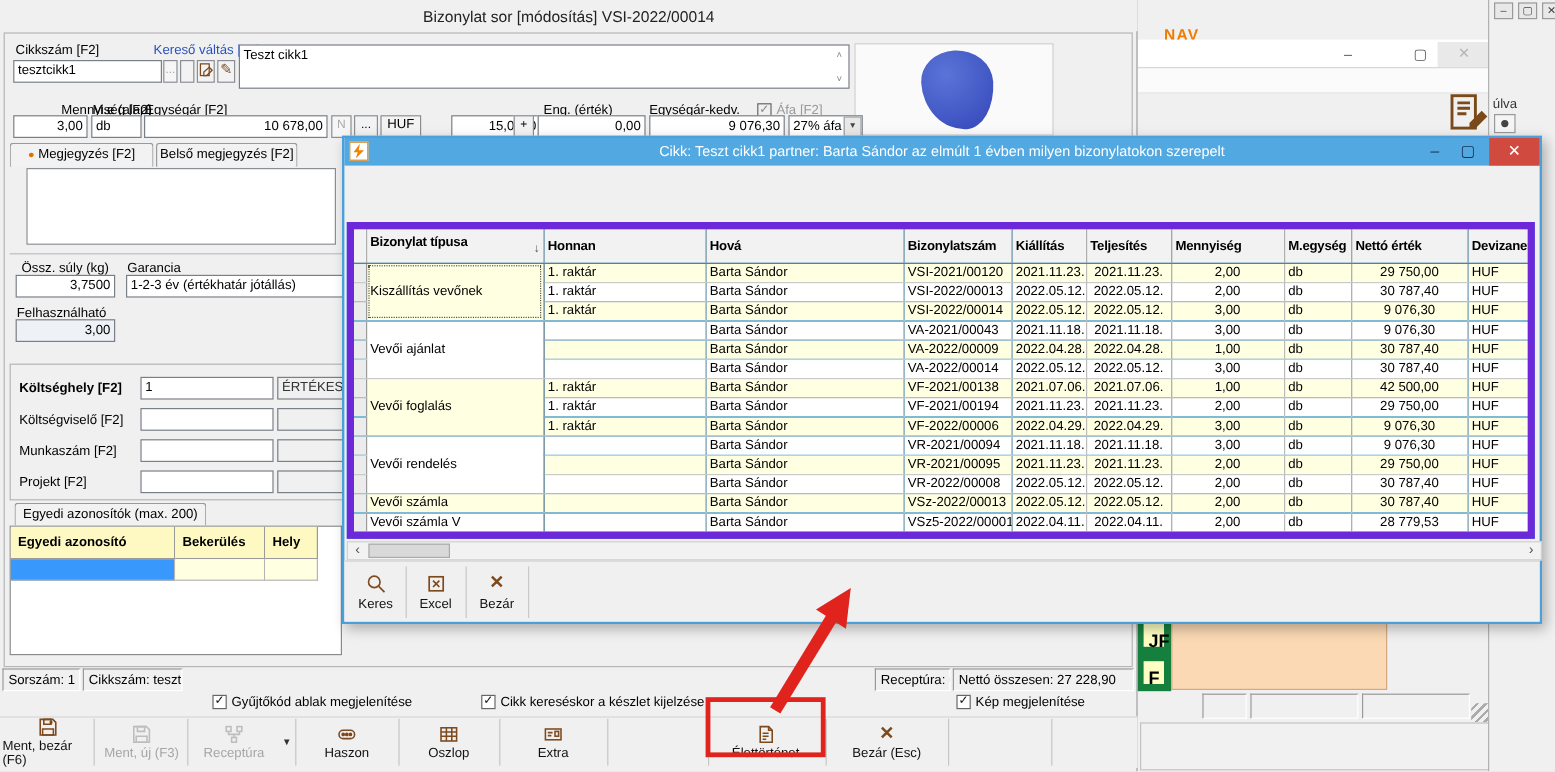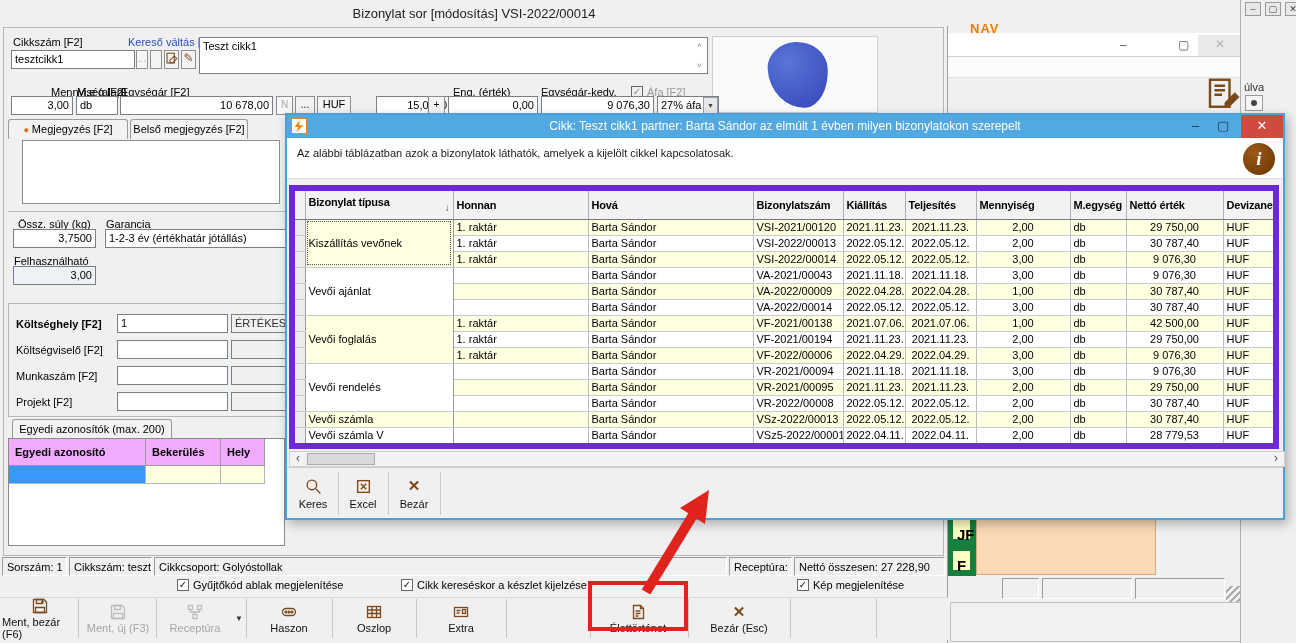--- a/index.html
+++ b/index.html
@@ -36,21 +36,21 @@
   .groupbox { position:absolute; border:1px solid #b6b6b6; }
 
   
   .cbrow { position:absolute; display:flex; align-items:center; gap:4px; font-size:11px; white-space:nowrap; }
   .cb { display:inline-block; width:12px; height:12px; background:#fff; border:1px solid #666;
         font-size:10px; line-height:10px; text-align:center; color:#111; }
   .cb.dim { background:#efefef; color:#8a8a8a; }
 
   
   .etable { left:8px; top:438px; width:277px; height:108px; background:#fff; border:1px solid #8a8a8a; }
-  .eth { position:absolute; height:27px; background:#f0abfc; border-right:1px solid #9a9a9a;
+  .eth { position:absolute; height:27px; background:#fef9c3; border-right:1px solid #9a9a9a;
          border-bottom:1px solid #9a9a9a; font-weight:bold; padding:7px 0 0 6px; font-size:11px; }
   .etd { position:absolute; top:27px; height:18px; border-right:1px solid #b5b5b5; border-bottom:1px solid #b5b5b5; }
 
   
   .sunken { position:absolute; height:19px; background:#f0f0f0; border:1px solid;
             border-color:#9a9a9a #ffffff #ffffff #9a9a9a; font-size:11px; padding:3px 4px;
             white-space:nowrap; overflow:hidden; }
   .toolbar { left:0; top:597px; width:948px; height:43px; background:#f0f0f0; border-top:1px solid #d8d8d8; }
   .tbtn { position:absolute; top:599px; height:39px; display:flex; flex-direction:column;
           align-items:center; justify-content:center; gap:1px; font-size:11px; color:#111;
@@ -239,21 +239,20 @@
       <div class="eth" style="left:0; width:137px;">Egyedi azonosító</div>
       <div class="eth" style="left:137px; width:75px;">Bekerülés</div>
       <div class="eth" style="left:212px; width:44px;">Hely</div>
       <div class="etd" style="left:0; width:137px; background:#3898fb;"></div>
       <div class="etd" style="left:137px; width:75px; background:#ffffe1;"></div>
       <div class="etd" style="left:212px; width:44px; background:#ffffe1;"></div>
     </div>
 
     <div class="sunken" style="left:2px; top:557px; width:65px;">Sorszám: 1</div>
     <div class="sunken" style="left:69px; top:557px; width:83px;">Cikkszám: tesztcikk1</div>
-    <div class="sunken" style="left:154px; top:557px; width:573px;">Cikkcsoport: Golyóstollak</div>
     <div class="sunken" style="left:729px; top:557px; width:63px;">Receptúra: 0</div>
     <div class="sunken" style="left:794px; top:557px; width:151px;">Nettó összesen: 27 228,90</div>
 
     <div class="cbrow" style="left:177px; top:579px;">
       <span class="cb">✓</span>
       <span>Gyűjtőkód ablak megjelenítése</span>
     </div>
     <div class="cbrow" style="left:401px; top:579px;">
       <span class="cb">✓</span>
       <span>Cikk kereséskor a készlet kijelzése</span>
@@ -375,24 +374,20 @@
 
   <div class="abs popup">
     <div class="ptitle">
       <div class="appicon"><svg width="14" height="14" viewBox="0 0 16 16">
             <path d="M9 1L3 9h4l-2 6 8-8H8z" fill="#f08300"></path>
           </svg></div>
       <div class="txt">Cikk: Teszt cikk1 partner: Barta Sándor az elmúlt 1 évben milyen bizonylatokon szerepelt</div>
       <span class="pmin" style="left:905px;">–</span>
       <span class="pmax" style="left:930px;">▢</span>
       <div class="pclose">✕</div>
-    </div>
-    <div class="pinfo">
-      <div class="txt">Az alábbi táblázatban azok a bizonylatok láthatók, amelyek a kijelölt cikkel kapcsolatosak.</div>
-      <div class="infoicon">i</div>
     </div>
     <div class="tview">
       <table class="ptable">
         <colgroup>
           <col style="width:10px">
             <col style="width:148px">
             <col style="width:135px">
             <col style="width:165px">
           <col style="width:90px">
             <col style="width:62px">

